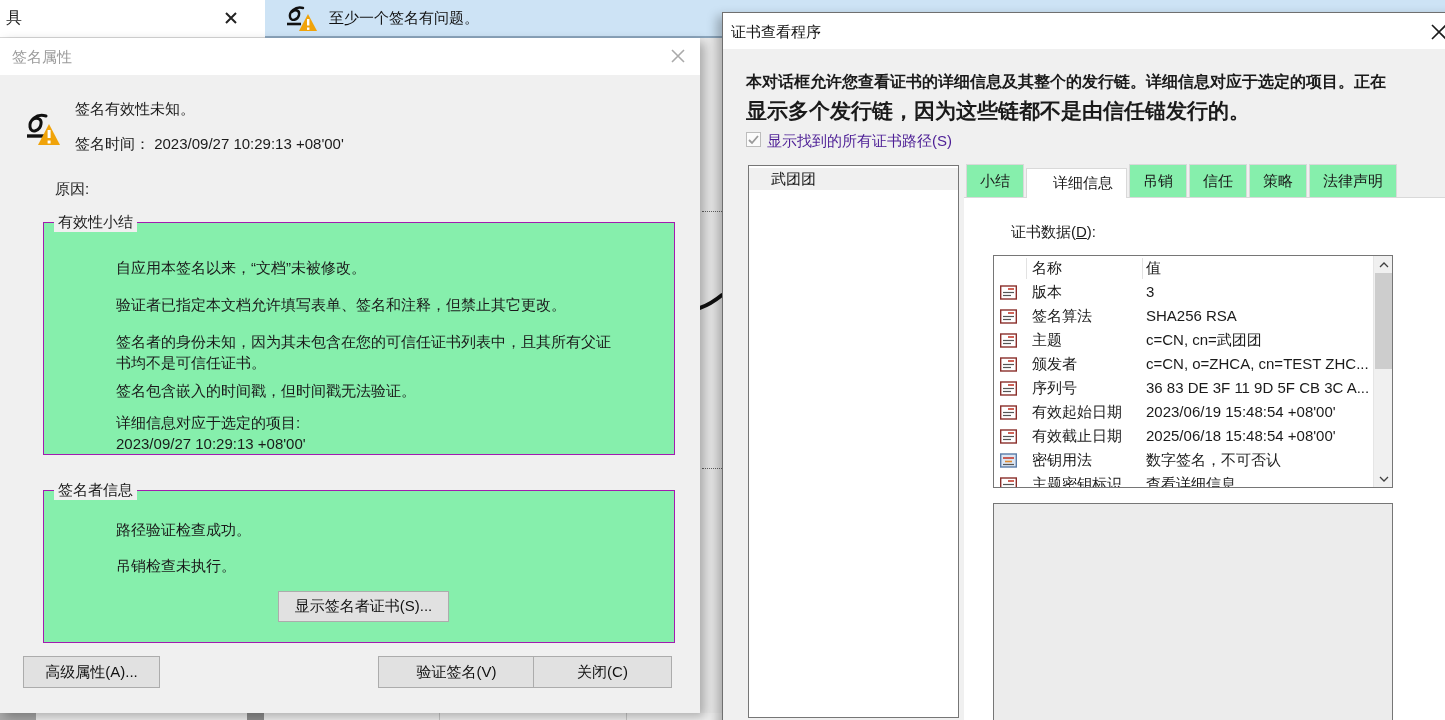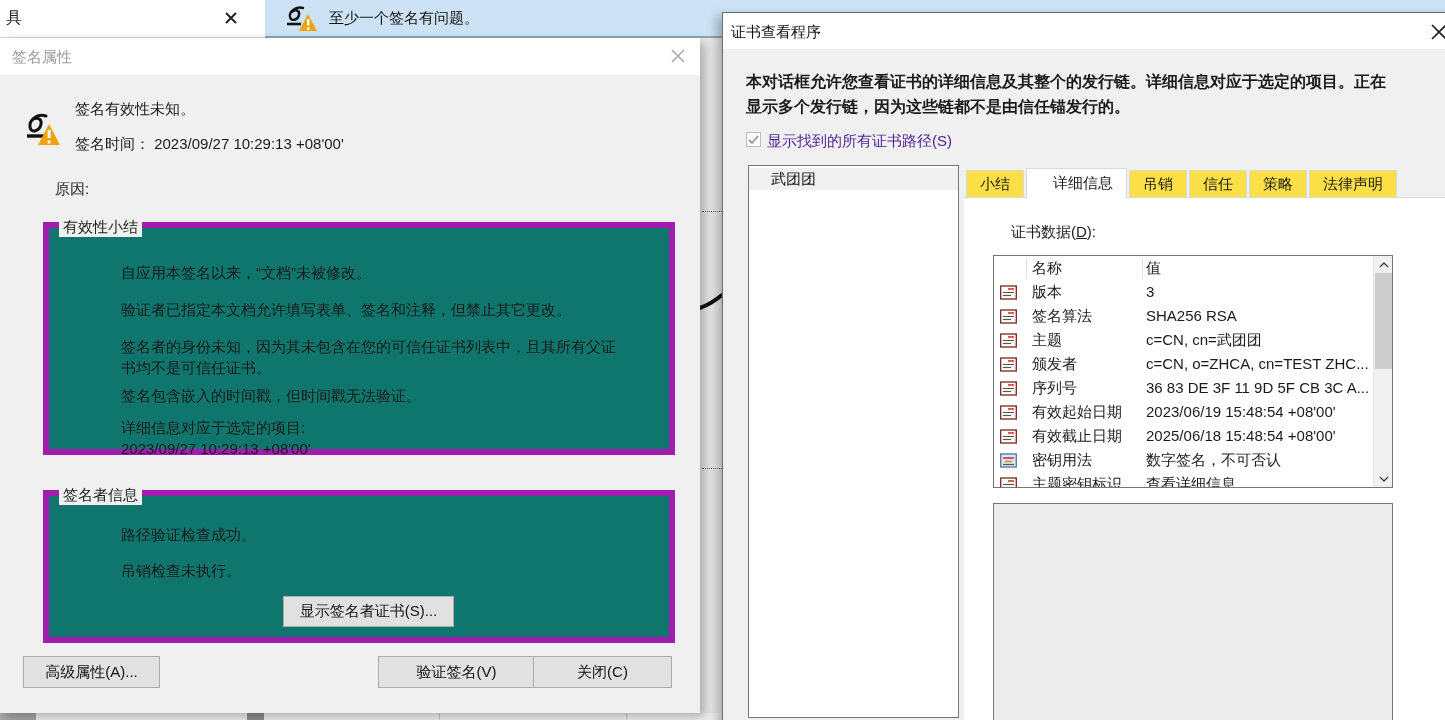--- a/index.html
+++ b/index.html
@@ -25,45 +25,45 @@
 
   
   #sig-dialog{left:0;top:38px;width:700px;height:675px;background:#f0f0f0;box-shadow:5px 4px 10px rgba(0,0,0,.28);}
   #sig-titlebar{left:0;top:0;width:700px;height:37px;background:#ffffff;}
   #sig-title{left:12px;top:10px;color:#9b9b9b;}
   #sig-close{left:668px;top:8px;width:20px;height:20px;cursor:pointer;}
   #sig-status-icon{left:22px;top:72px;}
   #sig-status{left:75px;top:62px;}
   #sig-time{left:75px;top:97px;}
   #sig-reason{left:55px;top:142px;}
-  .groupbox{border:6px solid #a21caf;background:#0f766e;}
+  .groupbox{border:1px solid #a21caf;background:#86efac;}
   .group-legend{position:absolute;top:-10px;left:10px;background:#f0f0f0;padding:0 4px;}
   #grp-validity{left:43px;top:184px;width:632px;height:233px;}
   #grp-signer{left:43px;top:452px;width:632px;height:153px;}
   .grp-line{position:absolute;left:72px;white-space:nowrap;}
   .btn{position:absolute;background:#e1e1e1;border:1px solid #acacac;display:flex;align-items:center;justify-content:center;font-size:15px;color:#111;cursor:pointer;}
   #btn-show-cert{left:234px;top:100px;width:171px;height:31px;}
   #btn-advanced{left:23px;top:618px;width:137px;height:32px;}
   #btn-validate{left:378px;top:618px;width:157px;height:32px;}
   #btn-close{left:533px;top:618px;width:139px;height:32px;}
 
   
   #cert-dialog{left:722px;top:12px;width:740px;height:730px;background:#f0f0f0;border:1px solid #6f6f6f;border-right:none;box-shadow:-5px 4px 10px rgba(0,0,0,.28);}
   #cert-titlebar{left:0;top:0;width:739px;height:36px;background:#ffffff;}
   #cert-title{left:8px;top:10px;color:#111;}
   #cert-close{left:706px;top:9px;width:20px;height:20px;cursor:pointer;}
   #cert-intro1{left:23px;top:59px;font-weight:bold;font-size:16px;}
-  #cert-intro2{left:23px;top:84px;font-weight:bold;font-size:16px;}
+  #cert-intro2{left:23px;top:84px;font-weight:bold;font-size:21px;}
   #chk-paths{left:23px;top:119px;width:15px;height:15px;background:#fbfbfb;border:1px solid #bcbcbc;}
   #chk-paths-label{left:44px;top:119px;color:#4c1d95;}
   #cert-tree{left:25px;top:152px;width:211px;height:553px;background:#ffffff;border:1px solid #767676;}
   .tree-item{position:absolute;left:0;top:2px;width:100%;height:22px;background:#f0f0f0;}
   .tree-item-label{position:absolute;left:22px;top:2px;color:#111;}
   #tab-row{left:243px;top:155px;height:30px;display:flex;align-items:flex-end;gap:2px;}
-  .tab{height:28px;padding:0 13px;display:flex;align-items:center;background:#fde047;border:1px solid #d9d9d9;border-bottom:none;cursor:pointer;white-space:nowrap;}
+  .tab{height:34px;padding:0 13px;display:flex;align-items:center;background:#86efac;border:1px solid #d9d9d9;border-bottom:none;cursor:pointer;white-space:nowrap;}
   .tab.active{height:30px;background:#ffffff;position:relative;z-index:2;padding-left:26px;}
   #tab-underline{left:241px;top:184px;width:499px;height:1px;background:#d9d9d9;}
   #tab-panel{left:241px;top:185px;width:499px;height:545px;background:#ffffff;}
   #cert-data-label{left:268px;top:210px;margin-left:20px;}
   #cert-data-label u{text-decoration:underline;}
   #cert-table{left:270px;top:242px;width:400px;height:233px;background:#ffffff;border:1px solid #767676;overflow:hidden;}
   .tbl-header{position:absolute;left:0;top:0;width:379px;height:25px;}
   .tbl-header .h-name{position:absolute;left:38px;top:3px;}
   .tbl-header .h-value{position:absolute;left:152px;top:3px;}
   .hsep1{position:absolute;left:32px;top:2px;width:1px;height:21px;background:#e2e2e2;}

